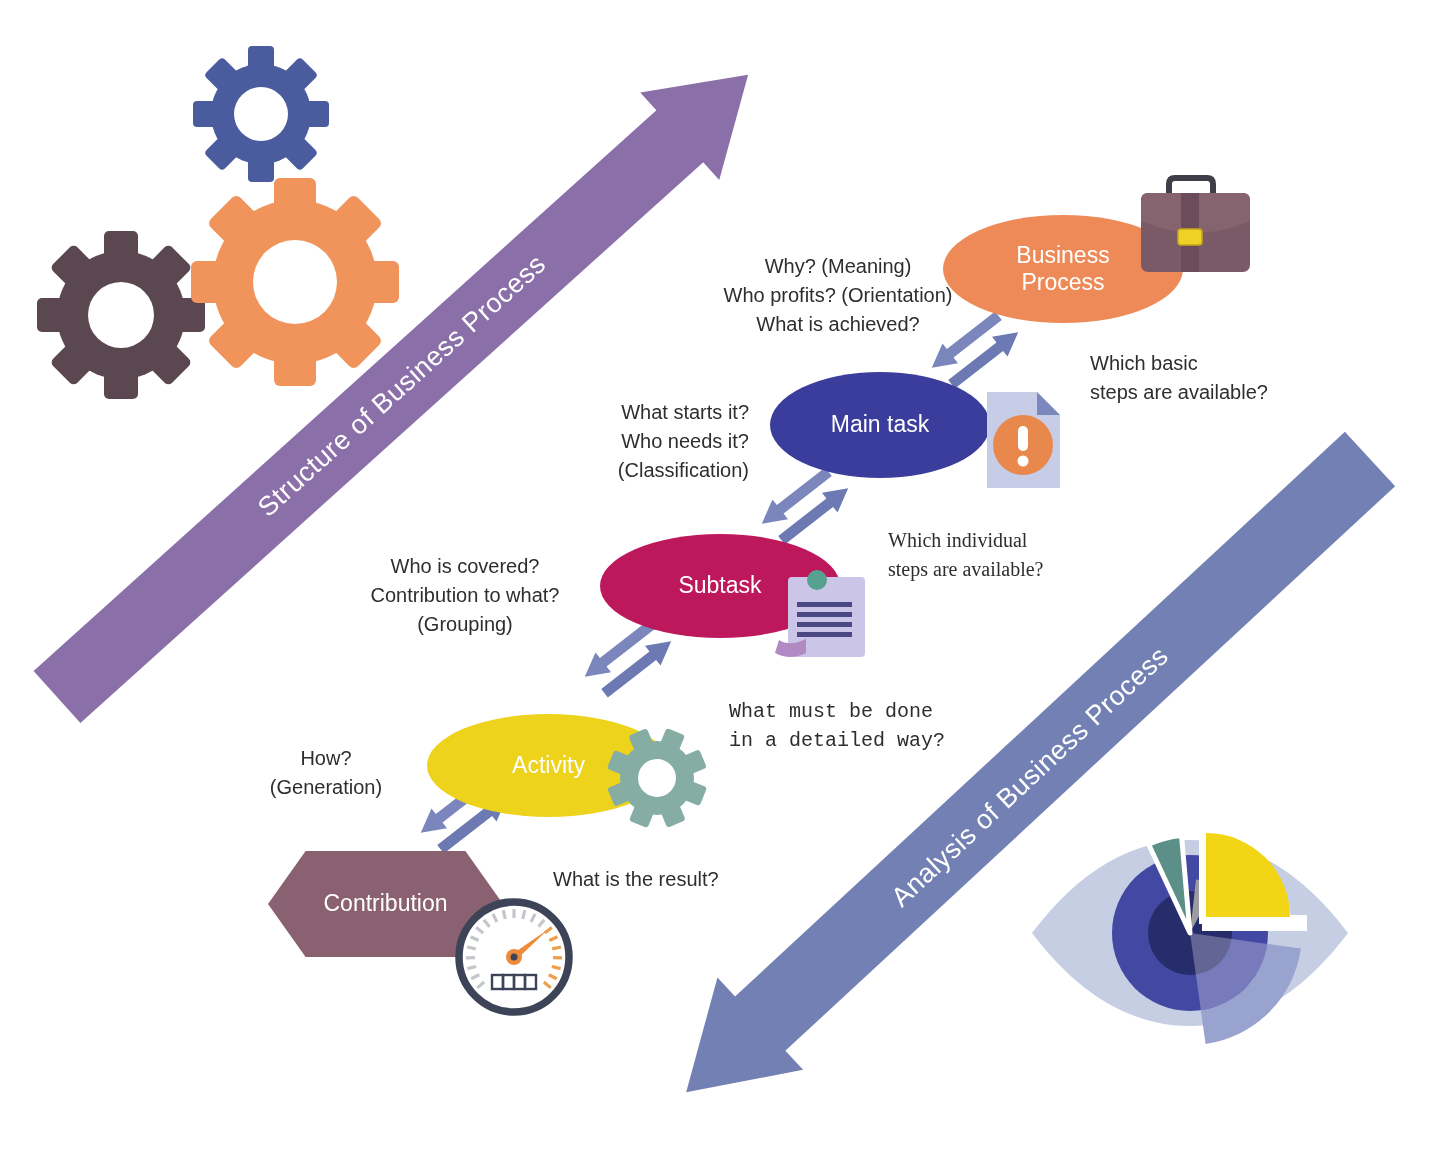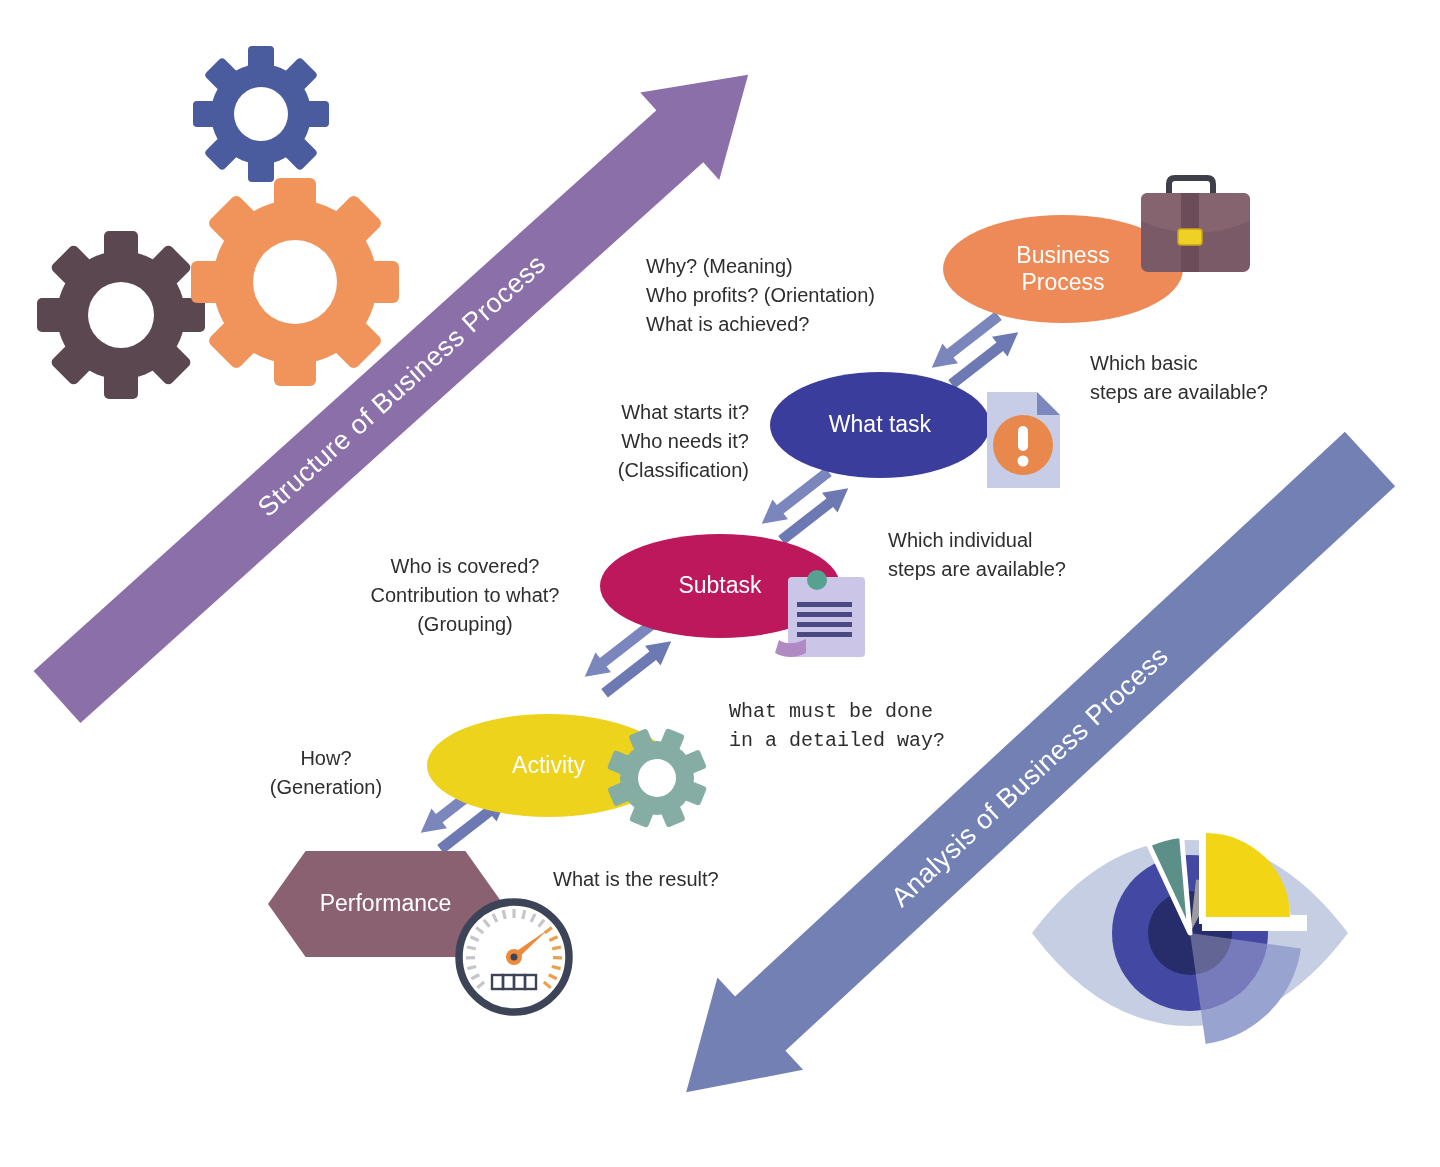--- a/index.html
+++ b/index.html
@@ -15,24 +15,24 @@
   }
   #node-bp{left:943px;top:215px;width:240px;height:108px;background:#EE8A57;border-radius:50%;}
   #node-main{left:770px;top:372px;width:220px;height:106px;background:#3B3D9C;border-radius:50%;}
   #node-subtask{left:600px;top:534px;width:240px;height:104px;background:#be185d;border-radius:50%;}
   #node-activity{left:427px;top:714px;width:243px;height:103px;background:#EED31C;border-radius:50%;}
   #node-performance{left:268px;top:851px;width:235px;height:106px;background:#8A6170;
     clip-path:polygon(16% 0,84% 0,100% 50%,84% 100%,16% 100%,0 50%);}
   .q{
     position:absolute;color:#2E2E2E;font-size:20px;line-height:29px;white-space:pre-line;z-index:4;
   }
-  #q-business{left:646px;top:252px;width:300px;text-align:left;}
+  #q-business{left:688px;top:252px;width:300px;text-align:center;}
   #q-basic{left:1090px;top:349px;text-align:left;}
   #q-main{left:543px;top:398px;width:206px;text-align:right;}
-  #q-individual{left:888px;top:526px;text-align:left;}
+  #q-individual{left:888px;top:526px;text-align:left;font-family:Liberation Serif, serif;}
   #q-subtask{left:345px;top:552px;width:240px;text-align:center;}
   #q-activity{left:729px;top:697px;text-align:left;font-family:Liberation Mono, monospace;}
   #q-how{left:236px;top:744px;width:180px;text-align:center;}
   #q-result{left:553px;top:865px;text-align:left;}
   .arrow-label{
     position:absolute;color:#ffffff;font-size:27px;white-space:nowrap;z-index:2;letter-spacing:0.5px;
   }
   #label-structure{left:402px;top:386px;transform:translate(-50%,-50%) rotate(-42deg);}
   #label-analysis{left:1030px;top:777px;transform:translate(-50%,-50%) rotate(-43deg);}
   #svg-under{z-index:1;}
@@ -131,24 +131,24 @@
       <path d="M 167,94 L 167,2 A 92,92 0 0 1 259,94 Z" fill="#ffffff"></path>
       <path d="M 174,87 L 174,3 A 84,84 0 0 1 258,87 Z" fill="#F2D514"></path>
     </g>
   </svg>
 
   <div class="arrow-label" id="label-structure">Structure of Business Process</div>
   <div class="arrow-label" id="label-analysis">Analysis of Business Process</div>
 
   <div class="node" id="node-bp">Business
 Process</div>
-  <div class="node" id="node-main">What task</div>
+  <div class="node" id="node-main">Main task</div>
   <div class="node" id="node-subtask">Subtask</div>
   <div class="node" id="node-activity">Activity</div>
-  <div class="node" id="node-performance">Performance</div>
+  <div class="node" id="node-performance">Contribution</div>
 
   <div class="q" id="q-business">Why? (Meaning)
 Who profits? (Orientation)
 What is achieved?</div>
   <div class="q" id="q-basic">Which basic
 steps are available?</div>
   <div class="q" id="q-main">What starts it?
 Who needs it?
 (Classification)</div>
   <div class="q" id="q-individual">Which individual

